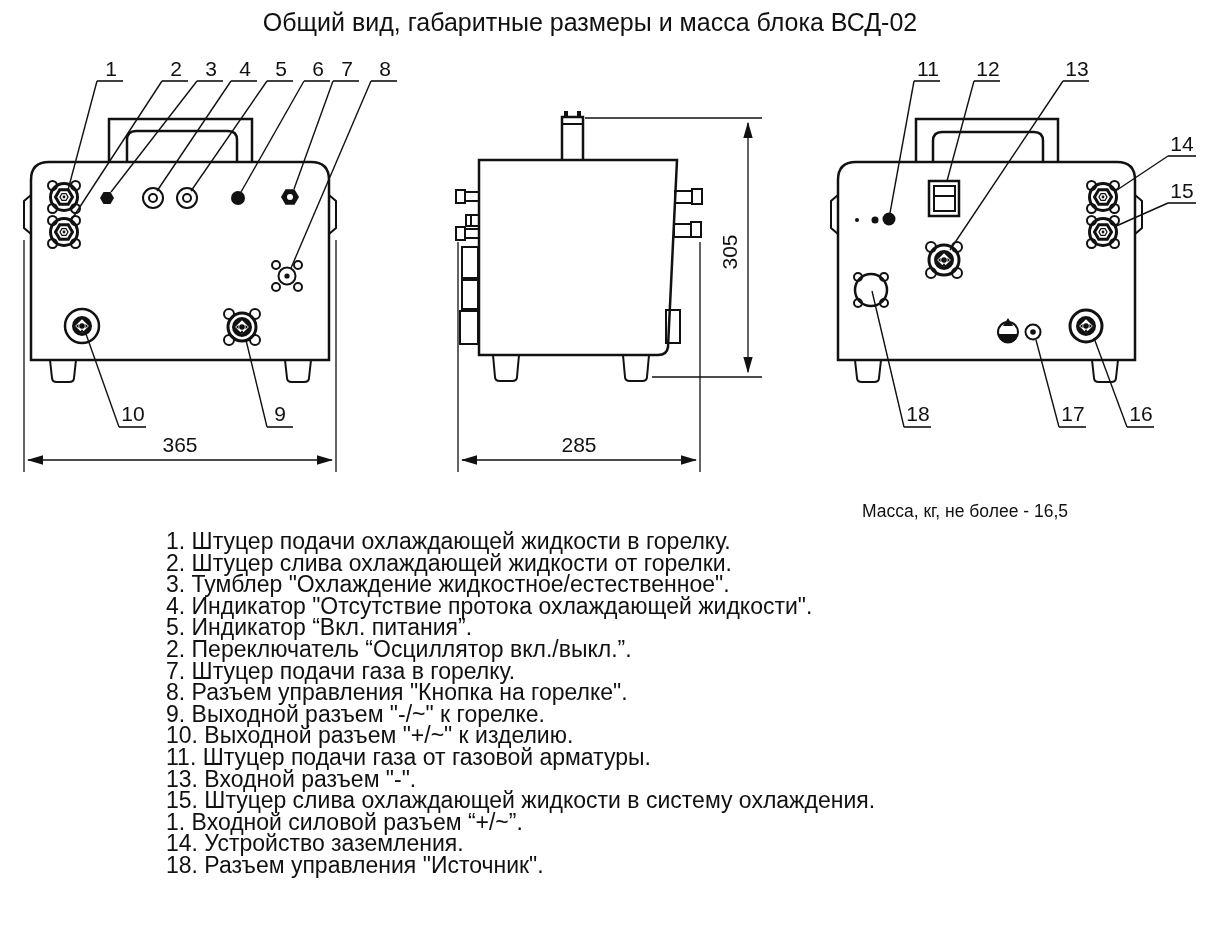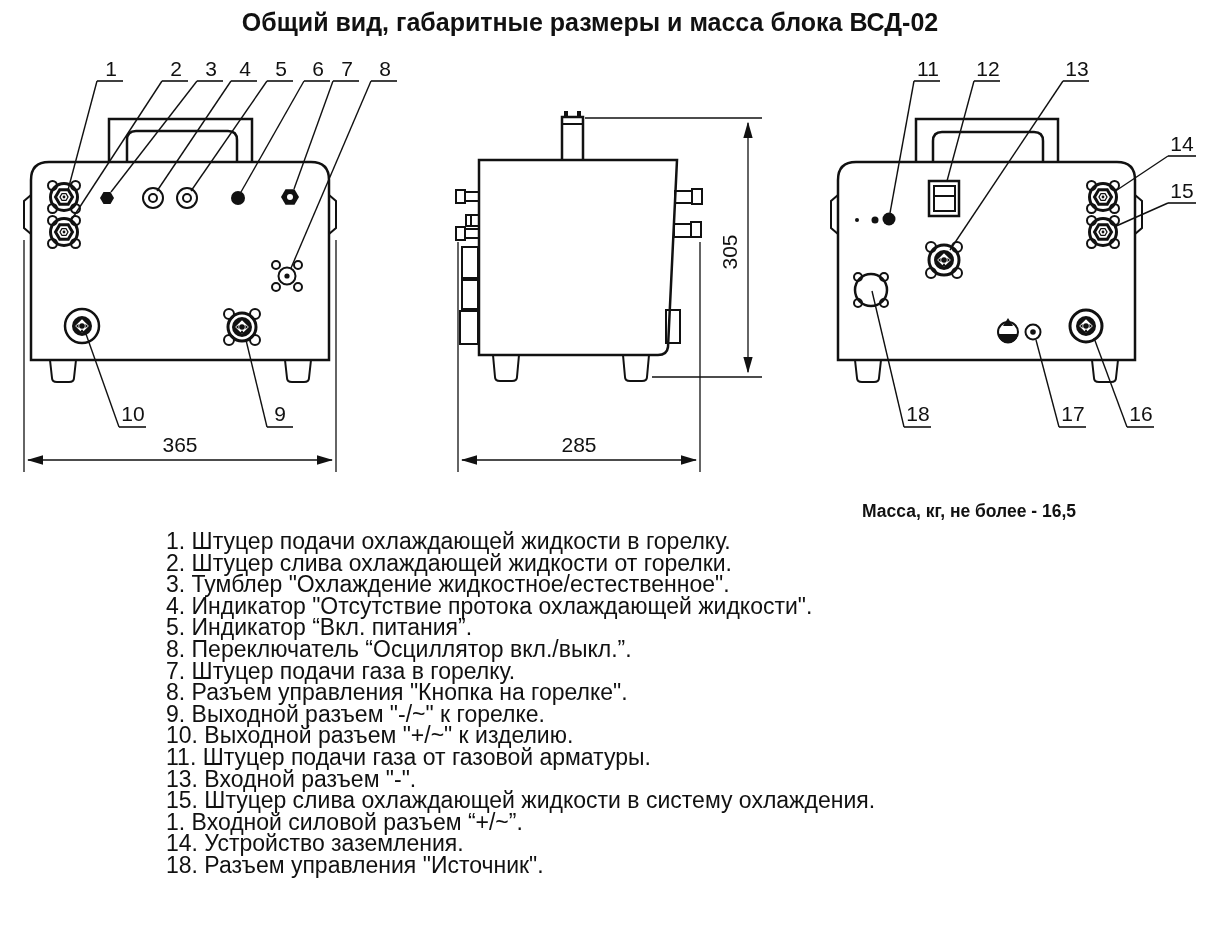--- a/index.html
+++ b/index.html
@@ -1,21 +1,21 @@
 <!DOCTYPE html>
 <html><head>
 <meta charset="utf-8">
 <style>
   html,body{margin:0;padding:0;background:#fff;}
   .page{position:relative;width:1221px;height:940px;background:#fff;overflow:hidden;
         font-family:"Liberation Sans",sans-serif;color:#111;}
   .title{position:absolute;top:8px;left:0;width:1180px;text-align:center;
-         font-size:25px;font-weight:bold;white-space:nowrap;}
+         font-size:25px;font-weight:normal;white-space:nowrap;}
   .drawing{position:absolute;top:0;left:0;}
-  .massnote{position:absolute;left:862px;top:501px;font-size:17.5px;white-space:nowrap;font-weight:bold;}
+  .massnote{position:absolute;left:862px;top:501px;font-size:17.5px;white-space:nowrap;}
   .legend{position:absolute;left:166px;top:531px;font-size:23px;line-height:21.6px;}
   .legend .lrow{white-space:nowrap;}
   svg text{font-family:"Liberation Sans",sans-serif;font-size:21px;fill:#111;text-anchor:middle;}
   .ln{stroke:#111;stroke-width:2.5;fill:none;}       
   .th{stroke:#111;stroke-width:3;fill:none;}         
   .md{stroke:#111;stroke-width:2;fill:none;}         
   .dm{stroke:#111;stroke-width:1.3;fill:none;}       
   .ld{stroke:#111;stroke-width:1.4;fill:none;}       
   .sh{stroke:#111;stroke-width:1.6;fill:none;}       
   .fl{fill:#111;stroke:none;}
@@ -294,21 +294,21 @@
   </svg>
 
   <div class="massnote">Масса, кг, не более - 16,5</div>
 
   <div class="legend">
     <div class="lrow">1. Штуцер подачи охлаждающей жидкости в горелку.</div>
     <div class="lrow">2. Штуцер слива охлаждающей жидкости от горелки.</div>
     <div class="lrow">3. Тумблер "Охлаждение жидкостное/естественное".</div>
     <div class="lrow">4. Индикатор "Отсутствие протока охлаждающей жидкости".</div>
     <div class="lrow">5. Индикатор “Вкл. питания”.</div>
-    <div class="lrow">8. Переключатель “Осциллятор вкл./выкл.”.</div>
+    <div class="lrow">2. Переключатель “Осциллятор вкл./выкл.”.</div>
     <div class="lrow">7. Штуцер подачи газа в горелку.</div>
     <div class="lrow">8. Разъем управления "Кнопка на горелке".</div>
     <div class="lrow">9. Выходной разъем "-/~" к горелке.</div>
     <div class="lrow">10. Выходной разъем "+/~" к изделию.</div>
     <div class="lrow">11. Штуцер подачи газа от газовой арматуры.</div>
     <div class="lrow">13. Входной разъем "-".</div>
     <div class="lrow">15. Штуцер слива охлаждающей жидкости в систему охлаждения.</div>
     <div class="lrow">1. Входной силовой разъем “+/~”.</div>
     <div class="lrow">14. Устройство заземления.</div>
     <div class="lrow">18. Разъем управления "Источник".</div>

